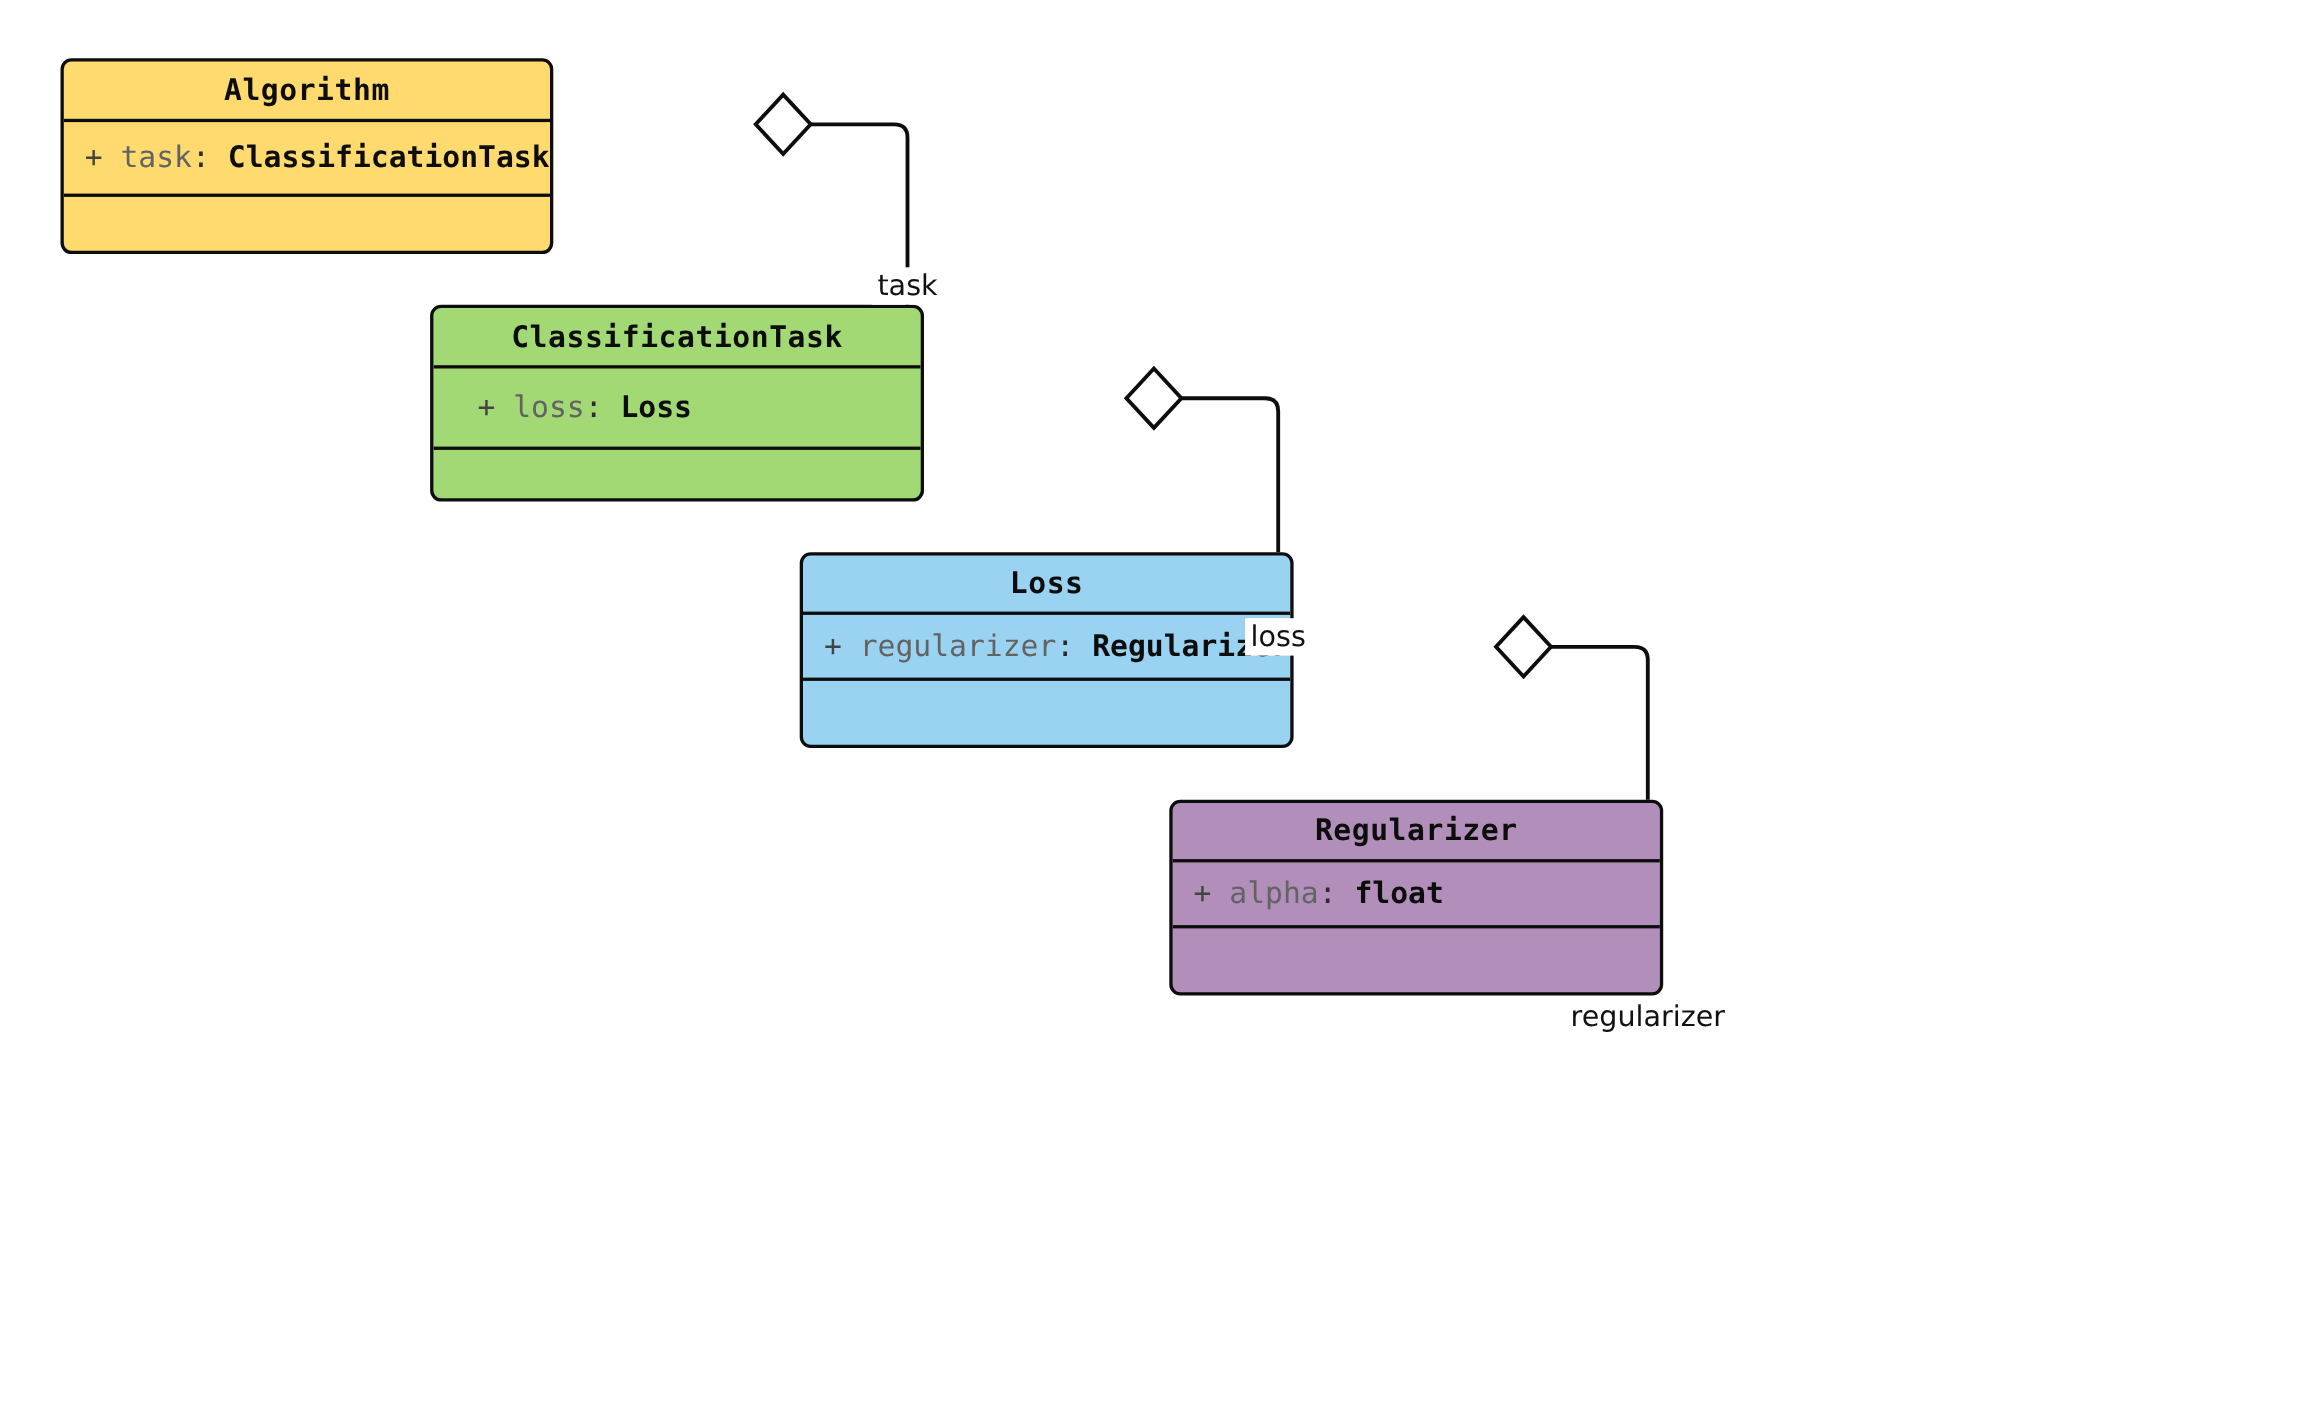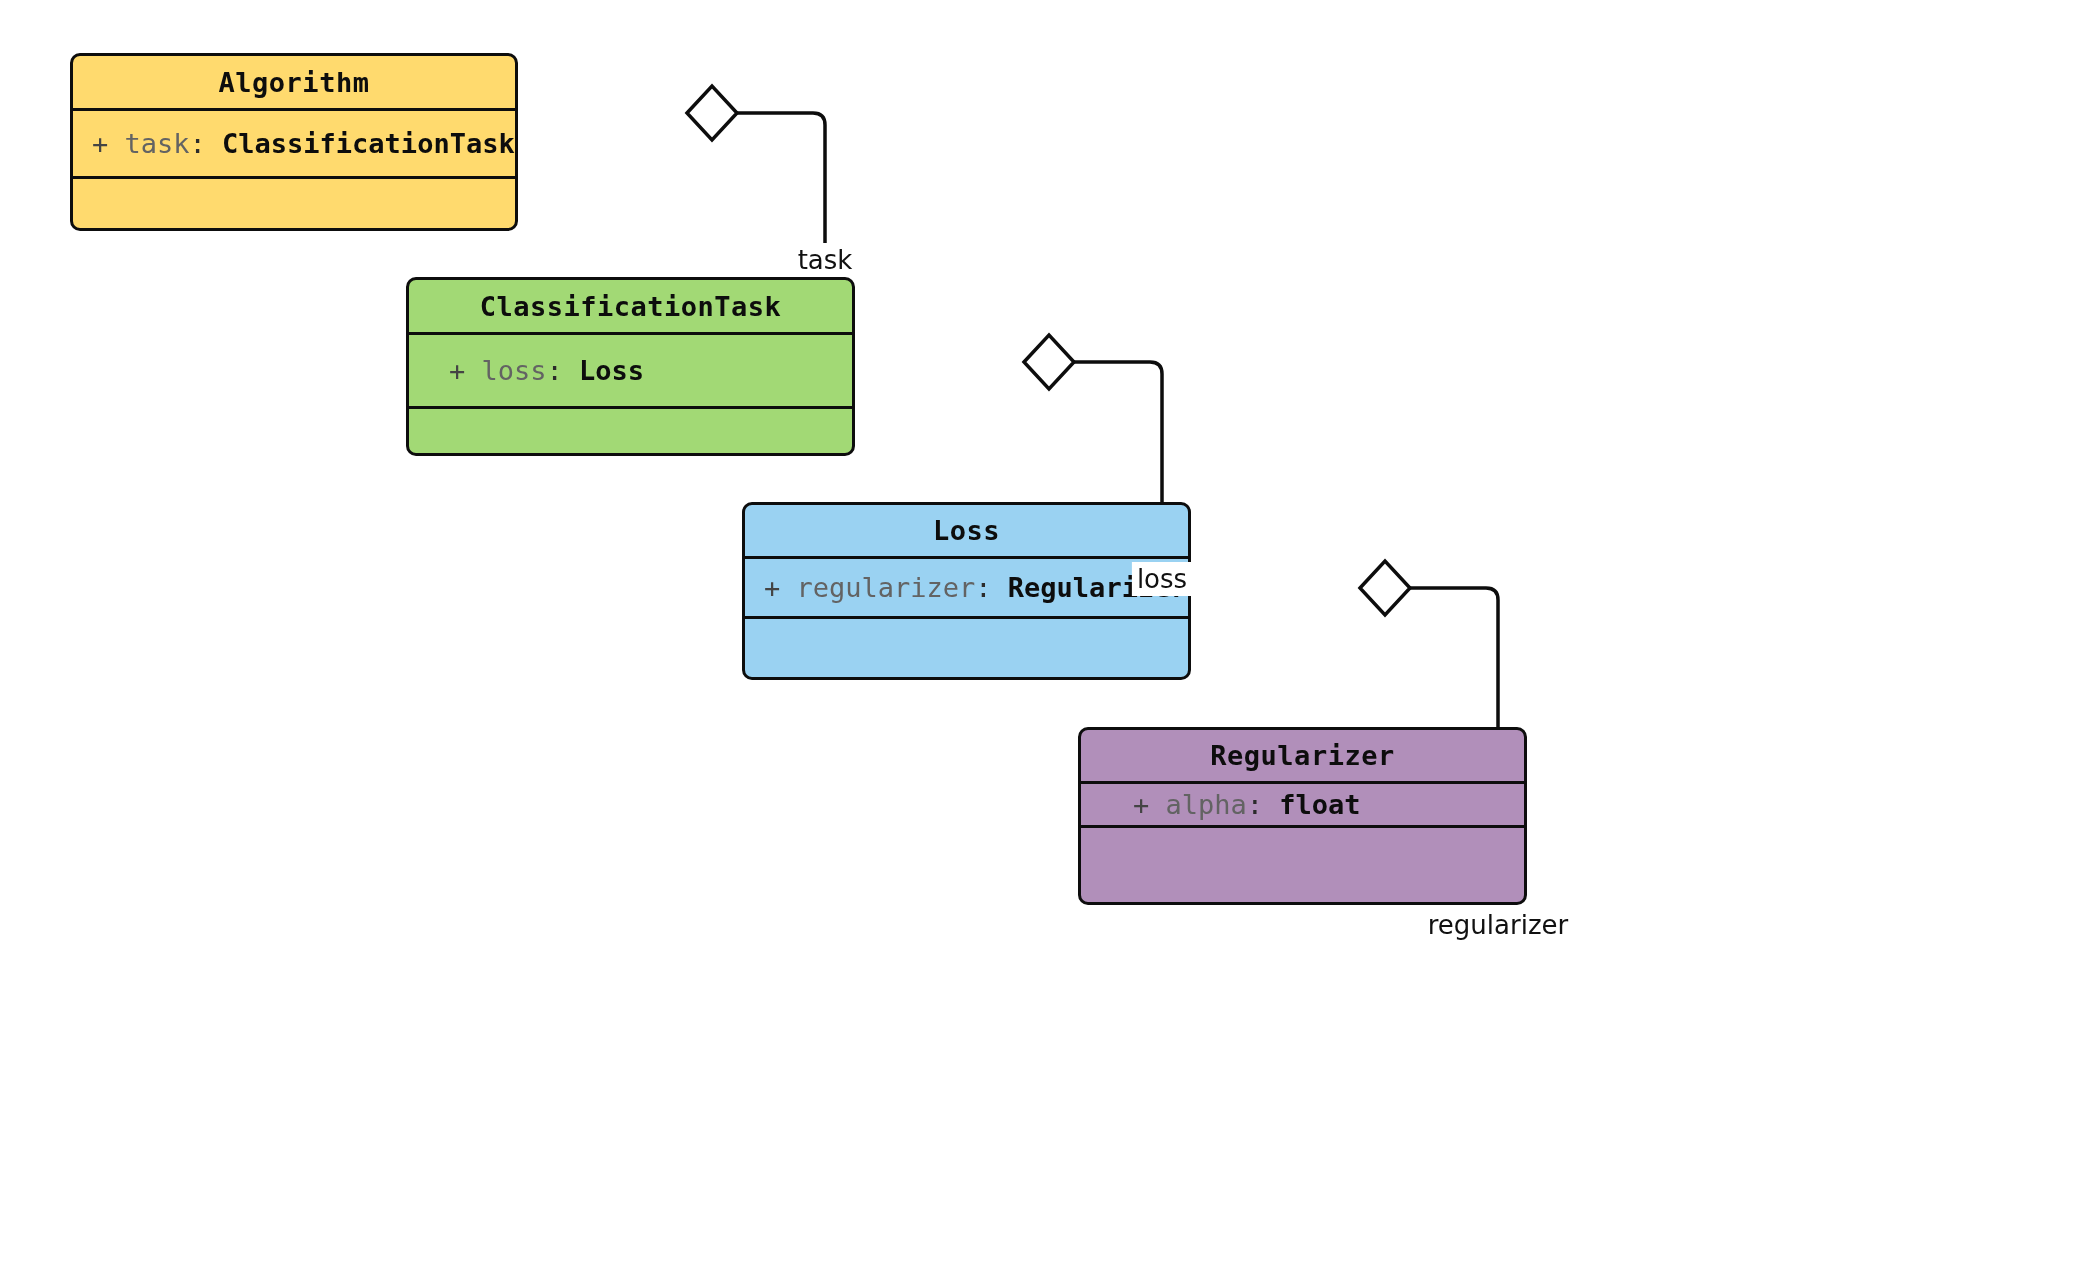--- a/index.html
+++ b/index.html
@@ -26,21 +26,20 @@
     height: 1286px;
     pointer-events: none;
   }
   .uml-class {
     position: absolute;
     box-sizing: border-box;
     border: 3px solid #0d0d0d;
     border-radius: 10px;
     overflow: hidden;
     z-index: 5;
-    margin-left: 15px;
   }
   .uml-title {
     box-sizing: border-box;
     width: 100%;
     text-align: center;
     font-family: "DejaVu Sans Mono", monospace;
     font-weight: bold;
     font-size: 27px;
     color: #0d0d0d;
     letter-spacing: 0.5px;
@@ -139,20 +138,20 @@
       <div class="uml-title" style="height: 54px; border-bottom-color: rgb(13, 13, 13);">Loss</div>
       <div class="uml-attrs" style="height: 60px; border-bottom-color: rgb(13, 13, 13);">
         <div style="width: 100%;">
           <div class="attr-row"><span class="attr-vis">+ </span><span class="attr-name">regularizer</span><span class="attr-colon">: </span><span class="attr-type">Regularizer</span></div>
         </div>
       </div>
       <div class="uml-methods" style="height: 58px;"></div>
     </div>
     <div class="uml-class" style="left: 1063px; top: 727px; width: 449px; height: 178px; background: rgb(177, 143, 186); border-color: rgb(13, 13, 13);">
       <div class="uml-title" style="height: 54px; border-bottom-color: rgb(13, 13, 13);">Regularizer</div>
-      <div class="uml-attrs" style="height: 44px; border-bottom-color: rgb(13, 13, 13); padding-left: 33px;">
+      <div class="uml-attrs" style="height: 60px; border-bottom-color: rgb(13, 13, 13);">
         <div style="width: 100%;">
           <div class="attr-row"><span class="attr-vis">+ </span><span class="attr-name">alpha</span><span class="attr-colon">: </span><span class="attr-type">float</span></div>
         </div>
       </div>
       <div class="uml-methods" style="height: 58px;"></div>
     </div>
   </div>
 
 </body></html>

